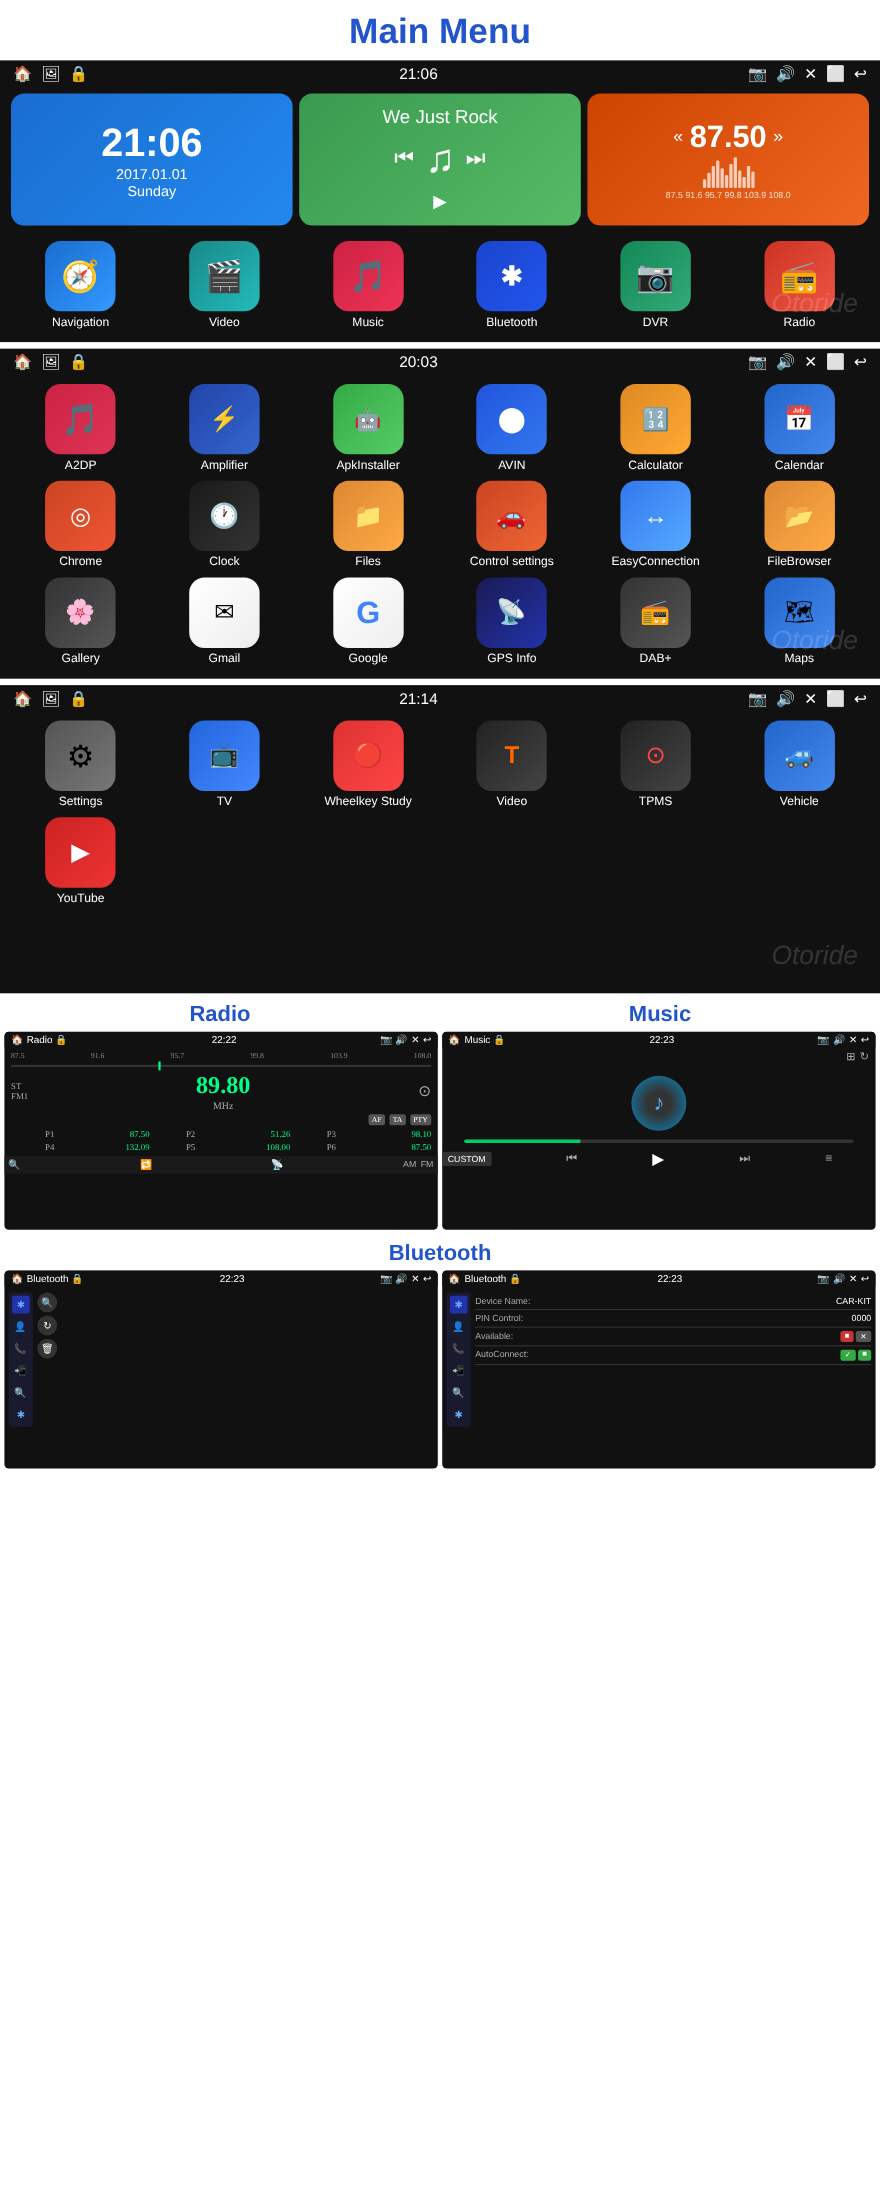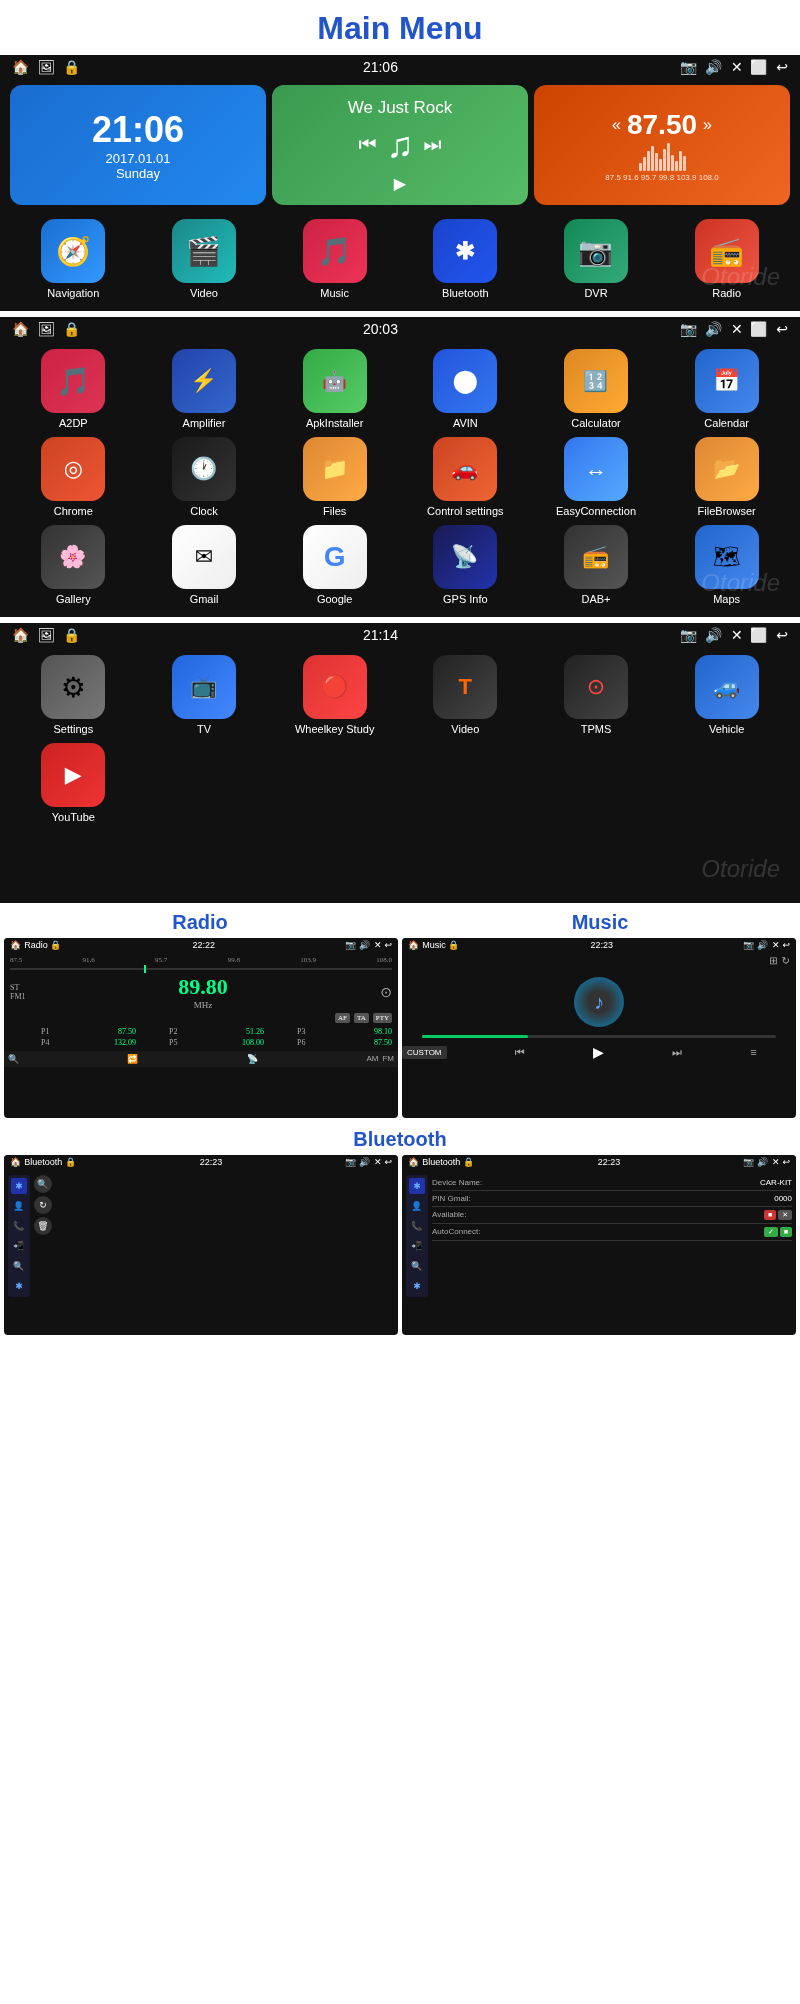--- a/index.html
+++ b/index.html
@@ -636,21 +636,21 @@
         <div style="width:16px;height:16px;display:flex;align-items:center;justify-content:center;font-size:9px;color:#4af;">🔍</div>
         <div style="width:16px;height:16px;display:flex;align-items:center;justify-content:center;font-size:9px;color:#6af;">✱</div>
       </div>
 
       <div style="flex:1;">
         <div class="bt-info-row">
           <span class="bt-info-label">Device Name:</span>
           <span class="bt-info-value">CAR-KIT</span>
         </div>
         <div class="bt-info-row">
-          <span class="bt-info-label">PIN Gmail:</span>
+          <span class="bt-info-label">PIN Control:</span>
           <span class="bt-info-value">0000</span>
         </div>
         <div class="bt-info-row">
           <span class="bt-info-label">Available:</span>
           <div style="display:flex;gap:2px;">
             <span class="bt-toggle-red">■</span>
             <span class="bt-toggle-x">✕</span>
           </div>
         </div>
         <div class="bt-info-row">

